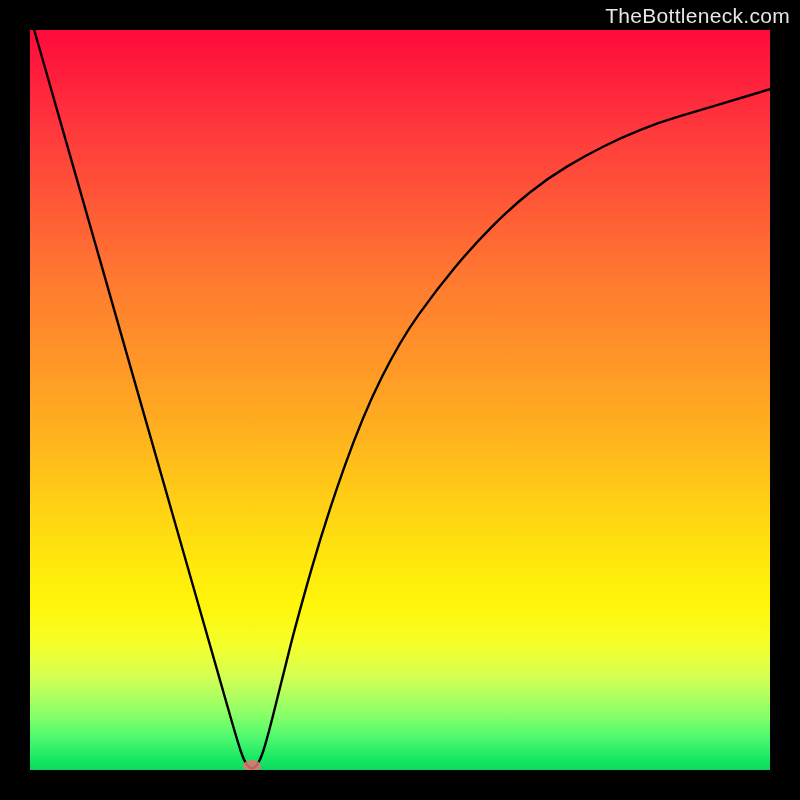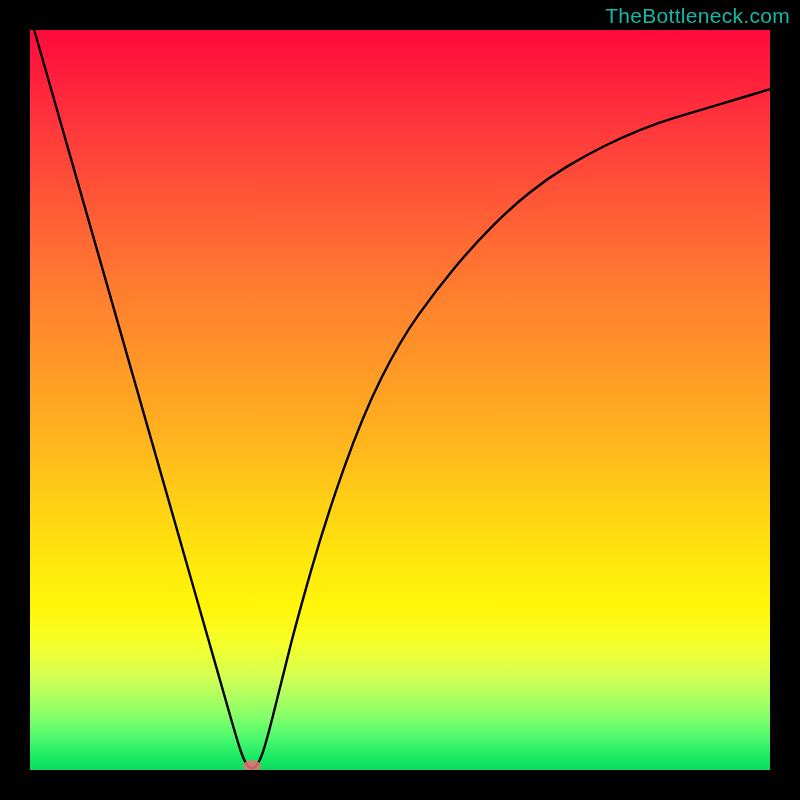--- a/index.html
+++ b/index.html
@@ -51,21 +51,21 @@
   .curve {
     position: absolute;
     inset: 0;
     width: 100%;
     height: 100%;
   }
   .watermark {
     position: absolute;
     top: 4px;
     right: 10px;
-    color: #14b8a6;
+    color: #e5e5e5;
     font-size: 21px;
     letter-spacing: 0.3px;
     font-weight: 500;
     user-select: none;
   }
 </style>
 </head>
 <body>
 
 <div class="frame">

